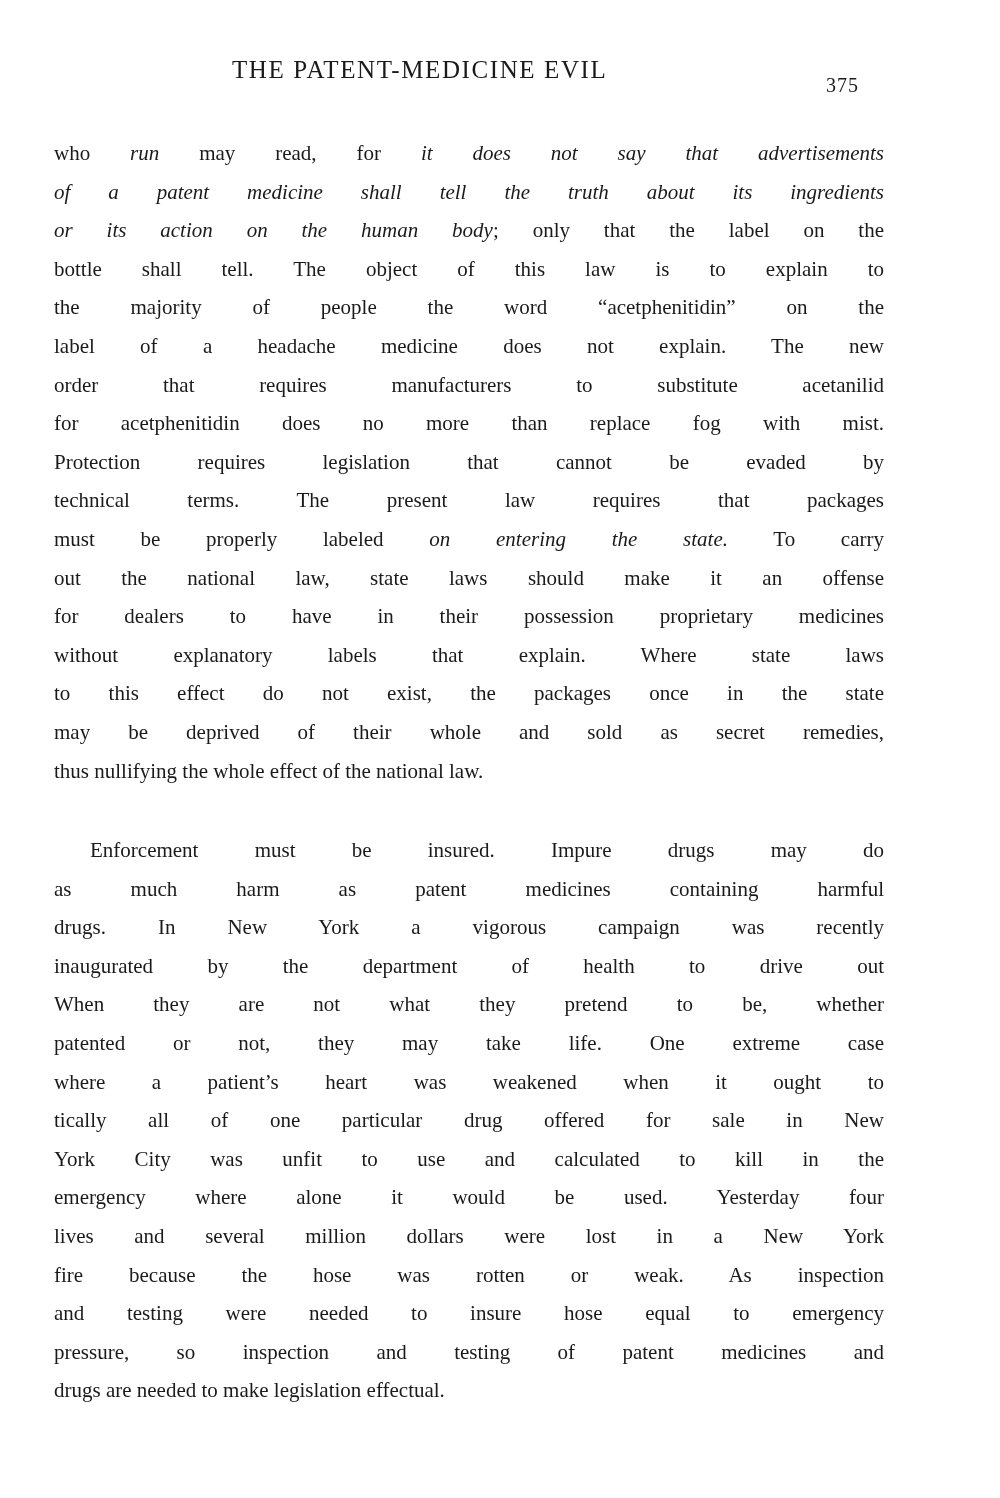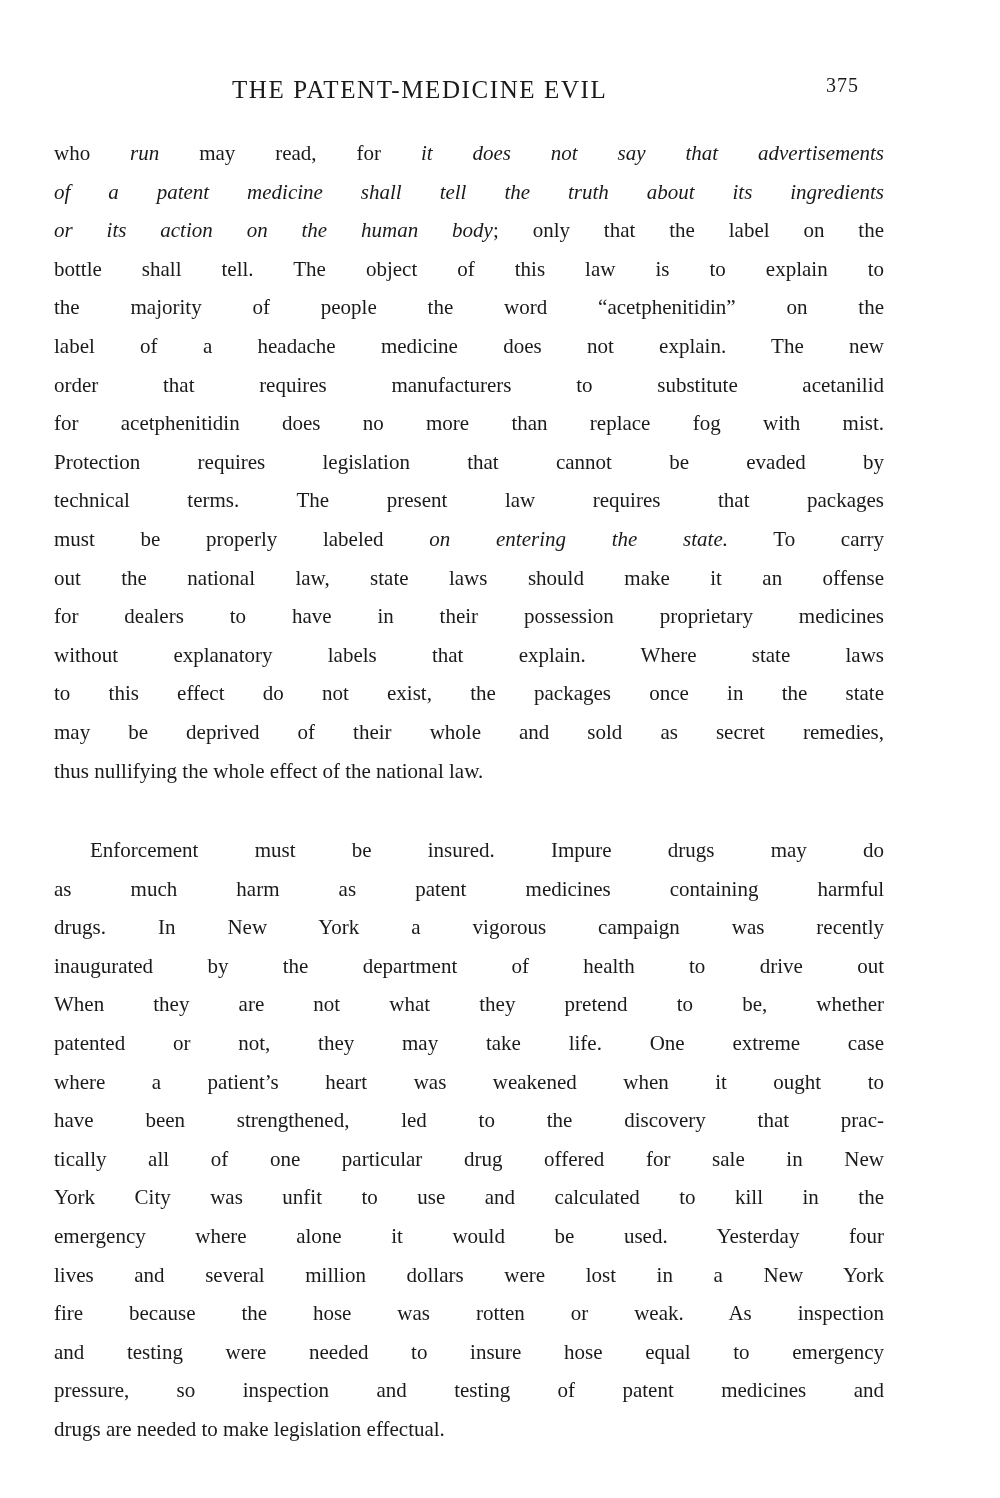--- a/index.html
+++ b/index.html
@@ -17,21 +17,21 @@
     }
     .page {
       position: absolute;
       left: 0;
       top: 0;
       width: 1000px;
       height: 1498px;
     }
     .running-head {
       position: absolute;
-      top: 76px;
+      top: 56px;
       left: 232px;
       font-size: 25px;
       letter-spacing: 1.6px;
       font-weight: normal;
       white-space: nowrap;
     }
     .page-number {
       position: absolute;
       top: 74px;
       left: 826px;
@@ -94,21 +94,20 @@
           <span class="line last"><span>thus nullifying the whole effect of the national law.</span></span>
         </div>
         <div>
           <span class="line indent"><span>Enforcement must be insured. Impure drugs may do</span></span>
           <span class="line"><span>as much harm as patent medicines containing harmful</span></span>
           <span class="line"><span>drugs. In New York a vigorous campaign was recently</span></span>
           <span class="line"><span>inaugurated by the department of health to drive out</span></span>
           <span class="line"><span>When they are not what they pretend to be, whether</span></span>
           <span class="line"><span>patented or not, they may take life. One extreme case</span></span>
           <span class="line"><span>where a patient’s heart was weakened when it ought to</span></span>
-          <span class="line"><span>have been strengthened, led to the discovery that prac-</span></span>
           <span class="line"><span>tically all of one particular drug offered for sale in New</span></span>
           <span class="line"><span>York City was unfit to use and calculated to kill in the</span></span>
           <span class="line"><span>emergency where alone it would be used. Yesterday four</span></span>
           <span class="line"><span>lives and several million dollars were lost in a New York</span></span>
           <span class="line"><span>fire because the hose was rotten or weak. As inspection</span></span>
           <span class="line"><span>and testing were needed to insure hose equal to emergency</span></span>
           <span class="line"><span>pressure, so inspection and testing of patent medicines and</span></span>
           <span class="line last"><span>drugs are needed to make legislation effectual.</span></span>
         </div>
       </div>

